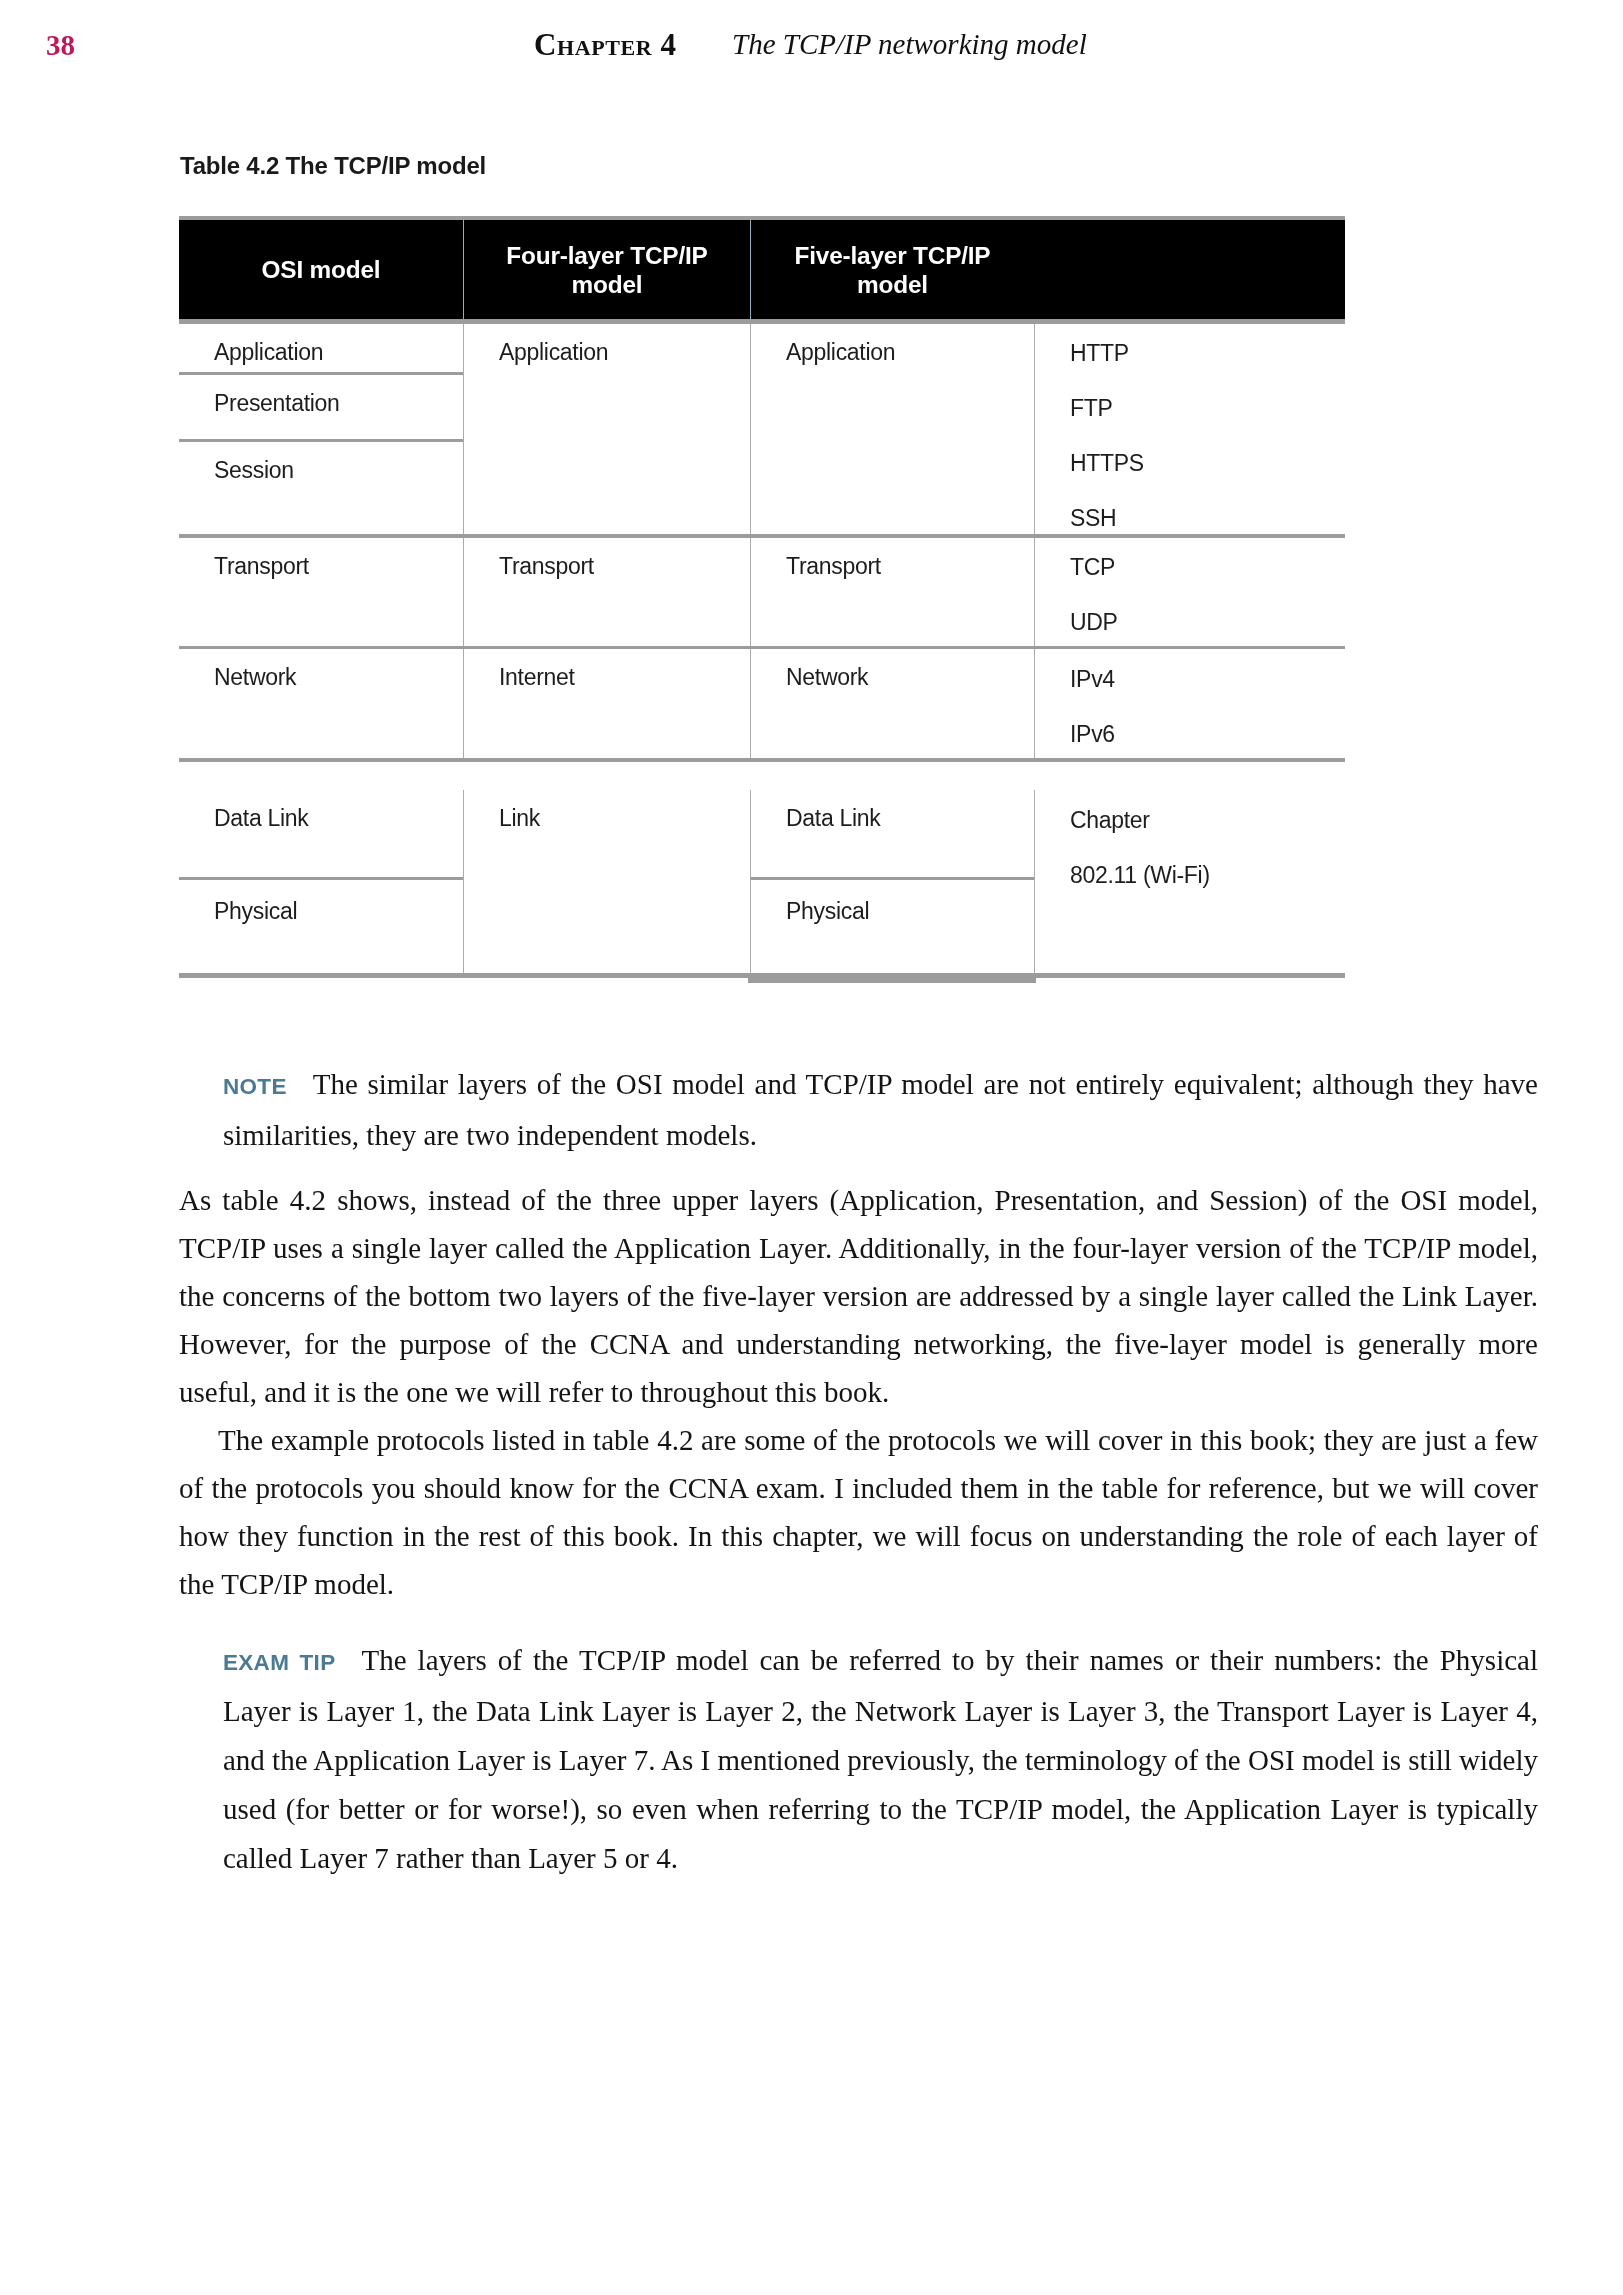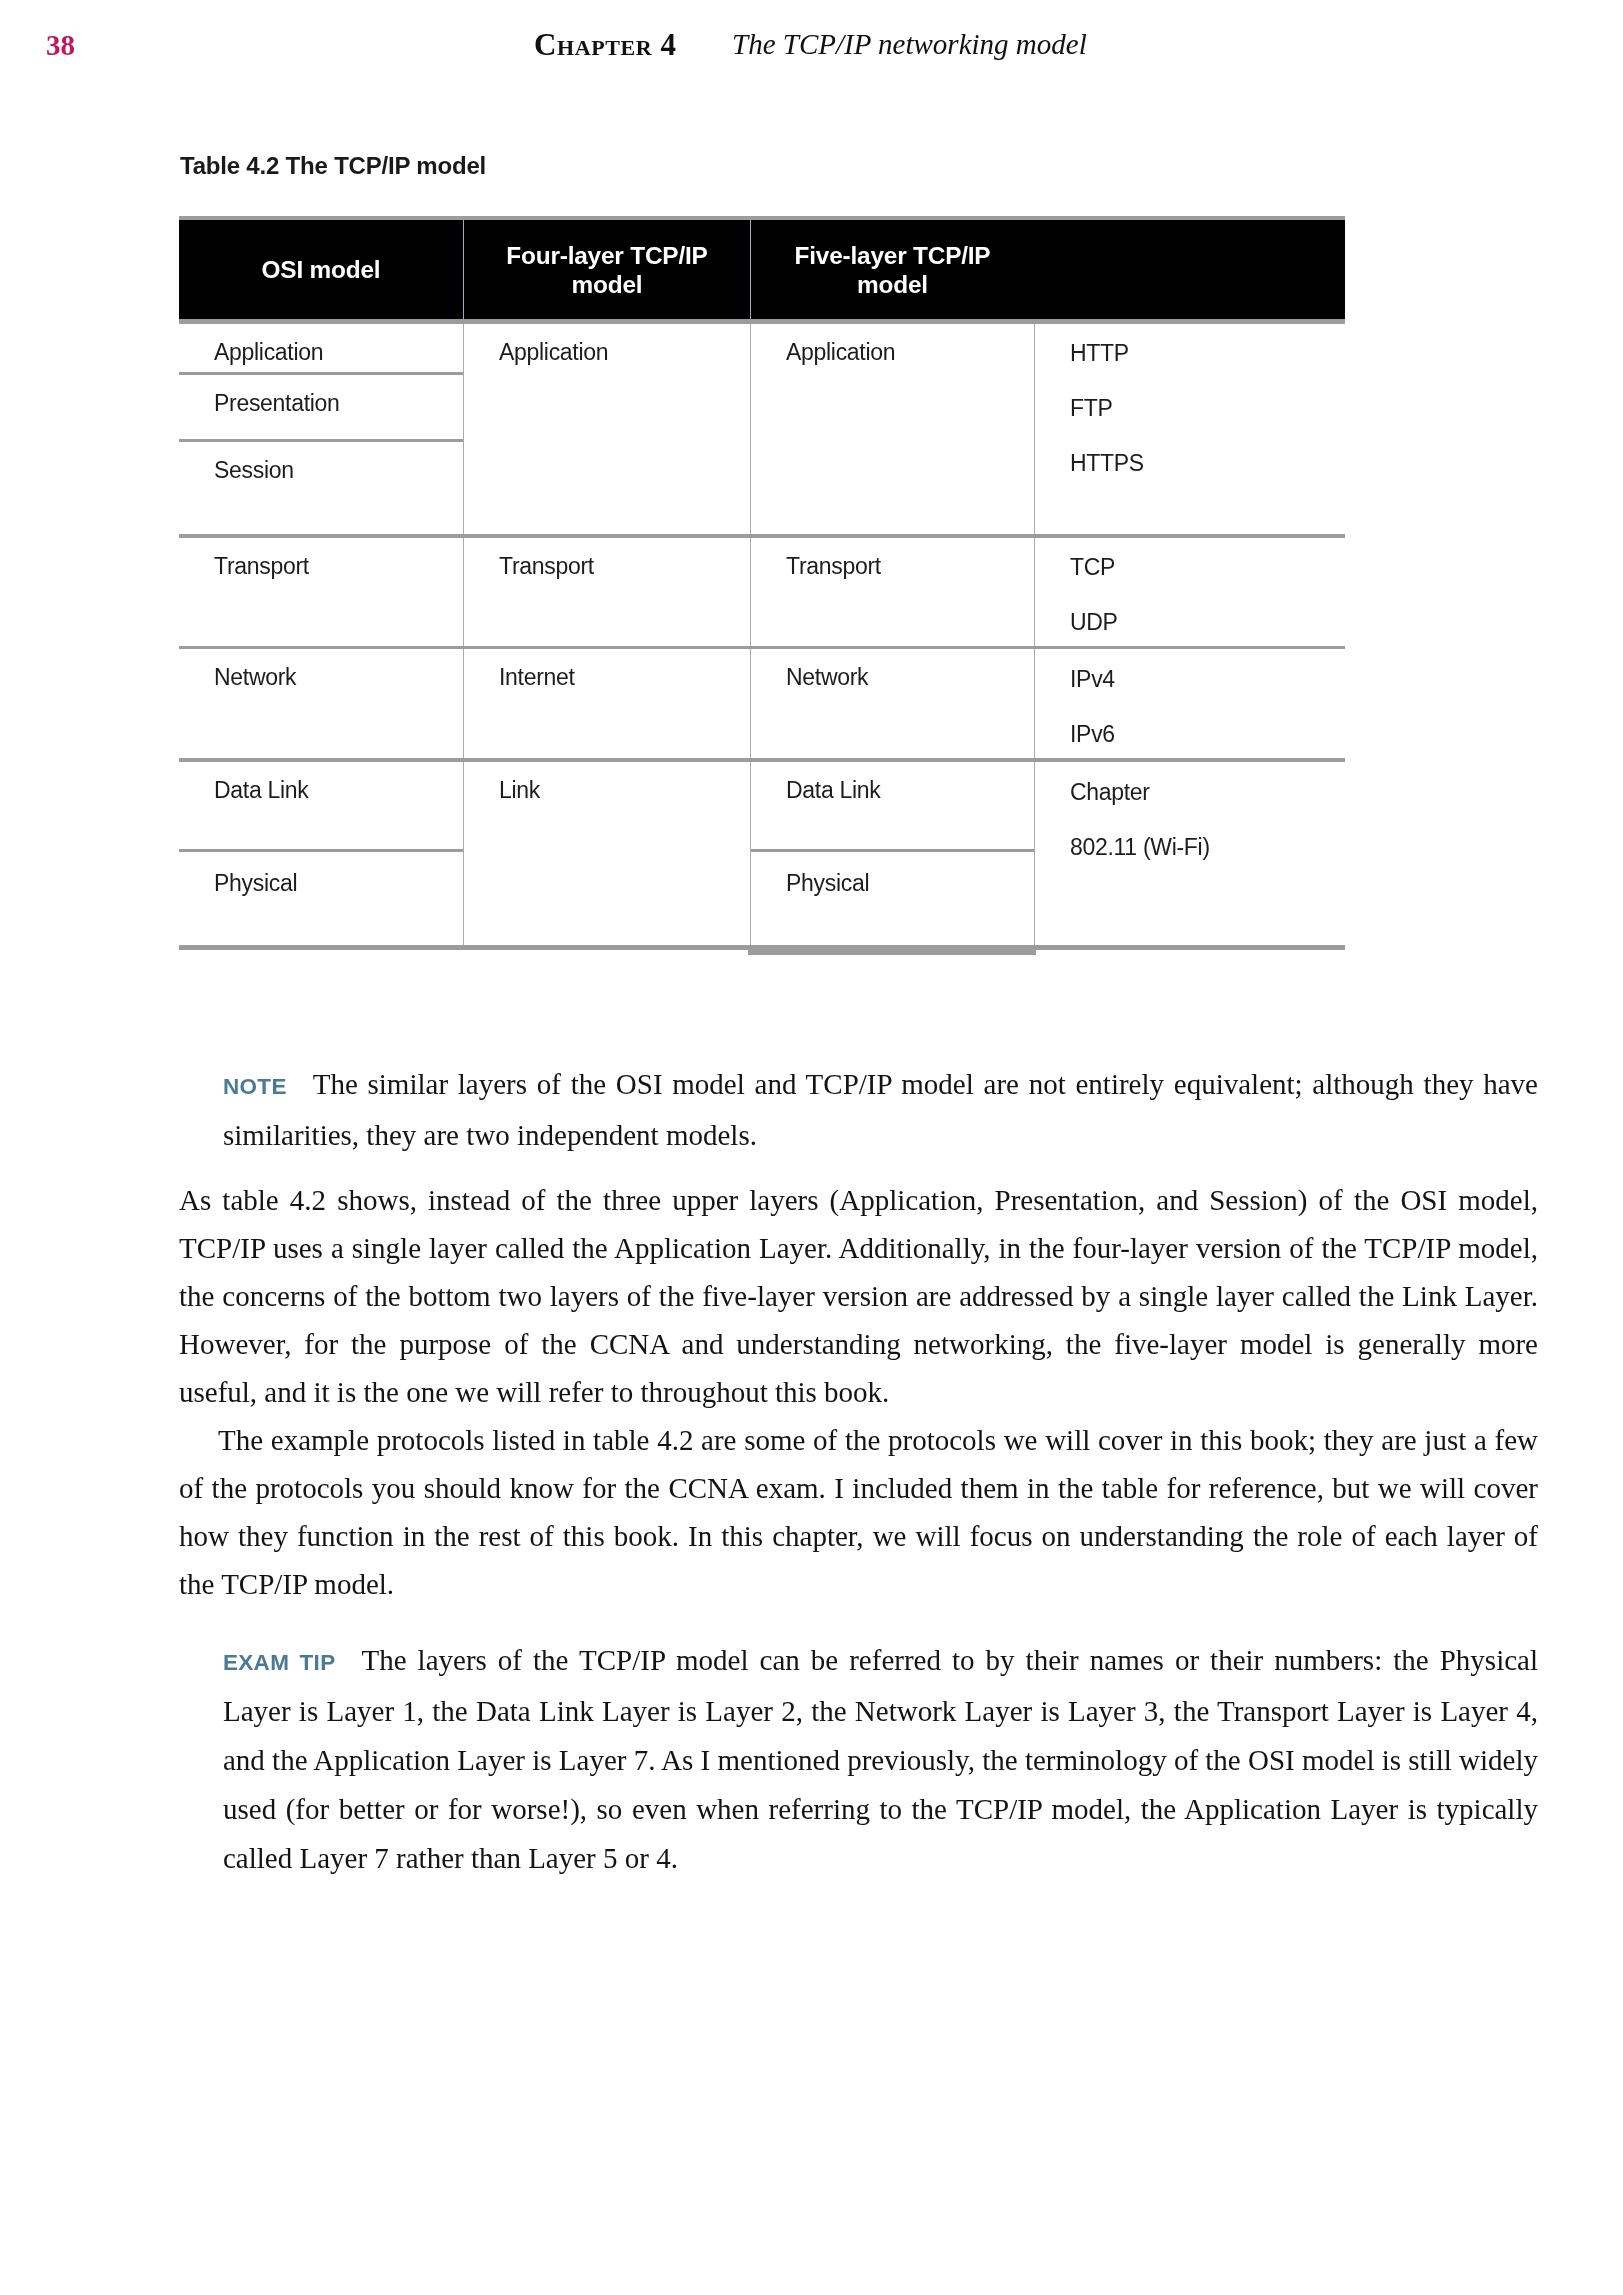--- a/index.html
+++ b/index.html
@@ -47,21 +47,21 @@
     text-align: center; padding: 0 21px;
     color: #ffffff; font: bold 24.4px/29px "Liberation Sans", sans-serif;
     letter-spacing: -0.2px; border-left: 1.9px solid #9badba;
   }
   .th:first-child { border-left: none; }
 
   .tgroup { display: grid; grid-template-columns: 284px 287px 284px 311px; }
   .g1 { height: 210px; }
   .g2 { height: 108px; }
   .g3 { height: 109px; }
-  .g4 { height: 183px; }
+  .g4 { height: 183px; margin-top: 28px; }
   .col { border-left: 1.9px solid #ababab; overflow: hidden; }
   .col:first-child { border-left: none; }
 
   .cell-label {
     padding: 15px 0 0 35px;
     font-family: "Liberation Sans", sans-serif; font-size: 23px;
     color: #1d1d1d; letter-spacing: -0.3px; line-height: 27.6px;
   }
   .sub { border-bottom: 3.1px solid #9c9c9c; }
   .sub-a { height: 51px; }
@@ -125,20 +125,21 @@
     <div class="col">
         <div class="cell-label">Application</div>
       </div>
     <div class="col">
         <div class="cell-label">Application</div>
       </div>
     <div class="col proto-stack">
       <div class="proto">HTTP</div>
       <div class="proto">FTP</div>
       <div class="proto">HTTPS</div>
+      <div class="proto">SSH</div>
     </div>
   </div>
   <div class="gdiv"></div>
 
   <div class="tgroup g2">
     <div class="col">
         <div class="cell-label">Transport</div>
       </div>
     <div class="col">
         <div class="cell-label">Transport</div>

